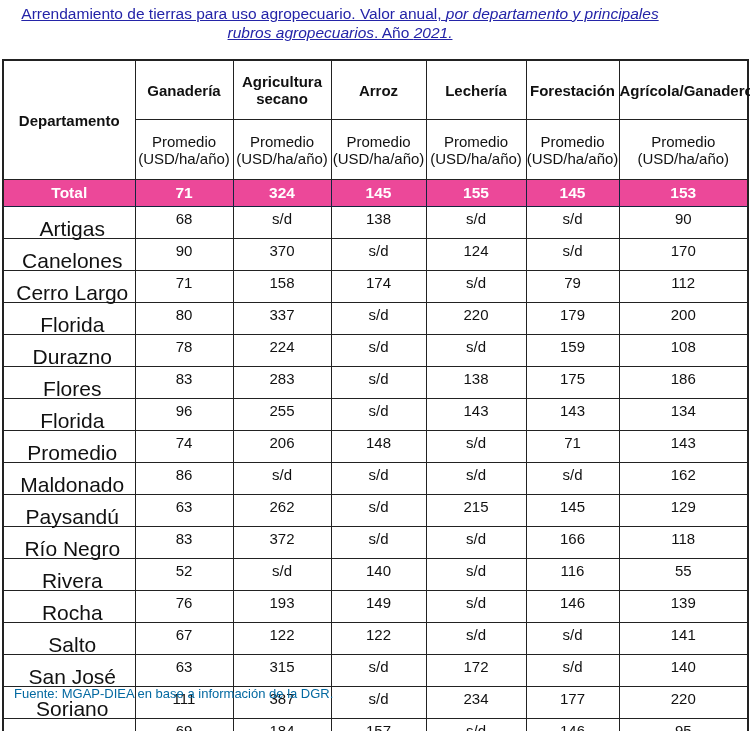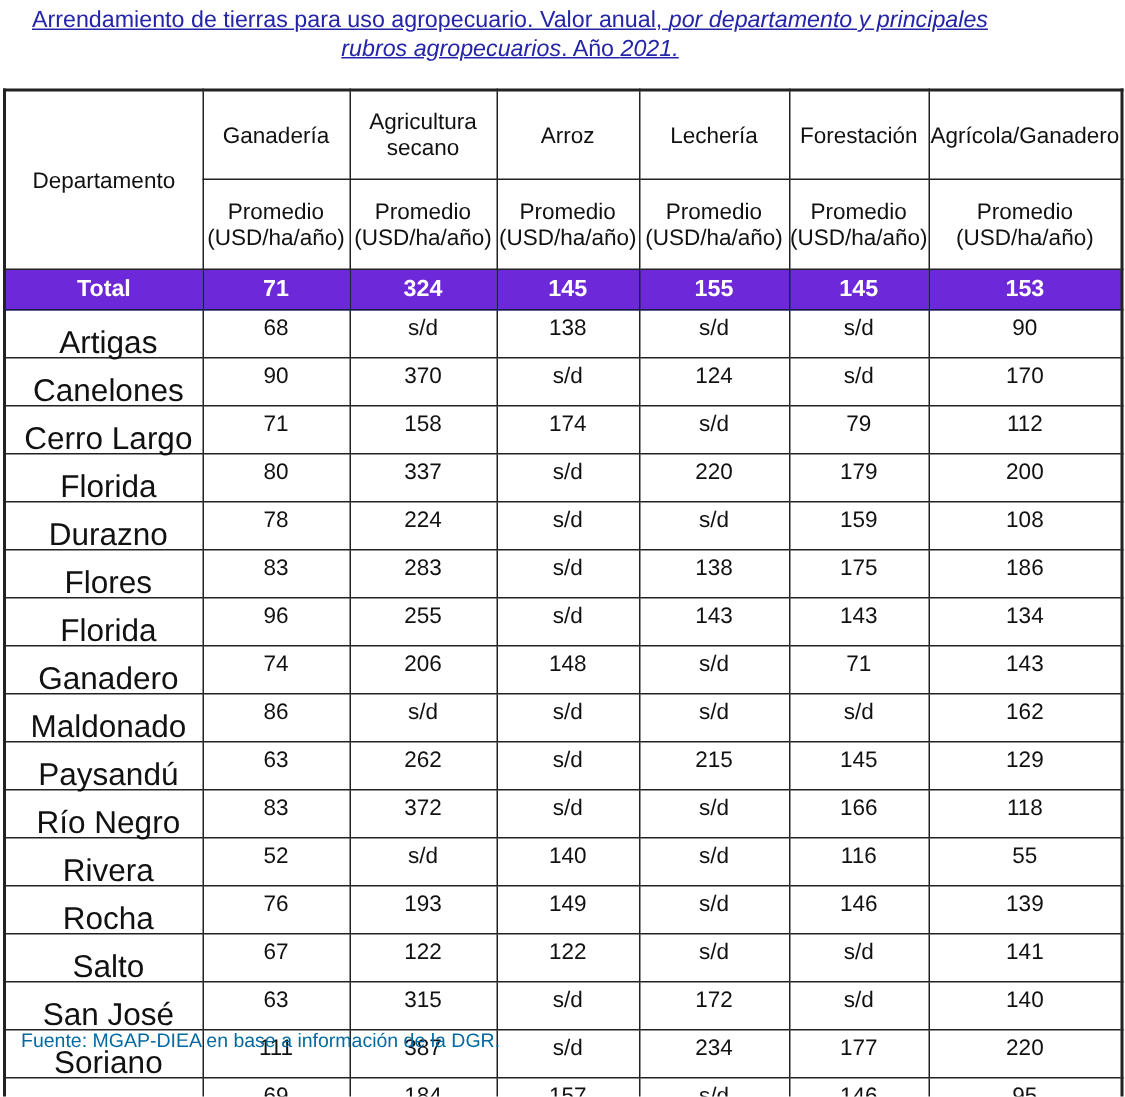--- a/index.html
+++ b/index.html
@@ -3,24 +3,24 @@
 <meta charset="utf-8">
 <style>
   html, body { margin: 0; padding: 0; background: #ffffff; }
   body { width: 750px; height: 731px; position: relative; font-family: "Liberation Sans", sans-serif; color: #111; overflow: hidden; }
   .title { position: absolute; left: 0; top: 4px; width: 680px; text-align: center; font-size: 15.5px; line-height: 19px; color: #2424a8; }
   .title a { color: #2424a8; text-decoration: underline; }
   .title .it { font-style: italic; }
   table { position: absolute; left: 2px; top: 59px; border-collapse: collapse; table-layout: fixed; width: 745px; }
   td, th { border: 1px solid #222; padding: 0; font-weight: normal; font-size: 15px; text-align: center; vertical-align: middle; }
   th { line-height: 17px; }
-  .hdr1 th { height: 58px; }
+  .hdr1 th { height: 58px; font-weight: bold; }
   .hdr1 th.dep { font-size: 15px; }
   .hdr2 th { height: 59px; }
-  .total td { background: #6d28d9; color: #ffffff; font-weight: bold; height: 26px; font-size: 15.5px; border-color: #14243f; }
+  .total td { background: #ec4899; color: #ffffff; font-weight: bold; height: 26px; font-size: 15.5px; border-color: #14243f; }
   .total td + td { border-left: 1px solid #555e70; }
   tr.row td { height: 27px; line-height: 15px; }
   tr.row td.dname { text-align: center; padding-left: 6px; vertical-align: bottom; padding-bottom: 2px; font-size: 21px; }
   tr.row td.val { vertical-align: top; padding-top: 4px; }
   .outer { border: 2px solid #222; }
   .foot { position: absolute; left: 14px; font-size: 13px; color: #0369a1; }
 </style>
 </head>
 <body>
 
@@ -124,21 +124,21 @@
       <tr class="row">
         <td class="dname">Florida</td>
         <td class="val">96</td>
         <td class="val">255</td>
         <td class="val">s/d</td>
         <td class="val">143</td>
         <td class="val">143</td>
         <td class="val">134</td>
       </tr>
       <tr class="row">
-        <td class="dname">Ganadero</td>
+        <td class="dname">Promedio</td>
         <td class="val">74</td>
         <td class="val">206</td>
         <td class="val">148</td>
         <td class="val">s/d</td>
         <td class="val">71</td>
         <td class="val">143</td>
       </tr>
       <tr class="row">
         <td class="dname">Maldonado</td>
         <td class="val">86</td>

